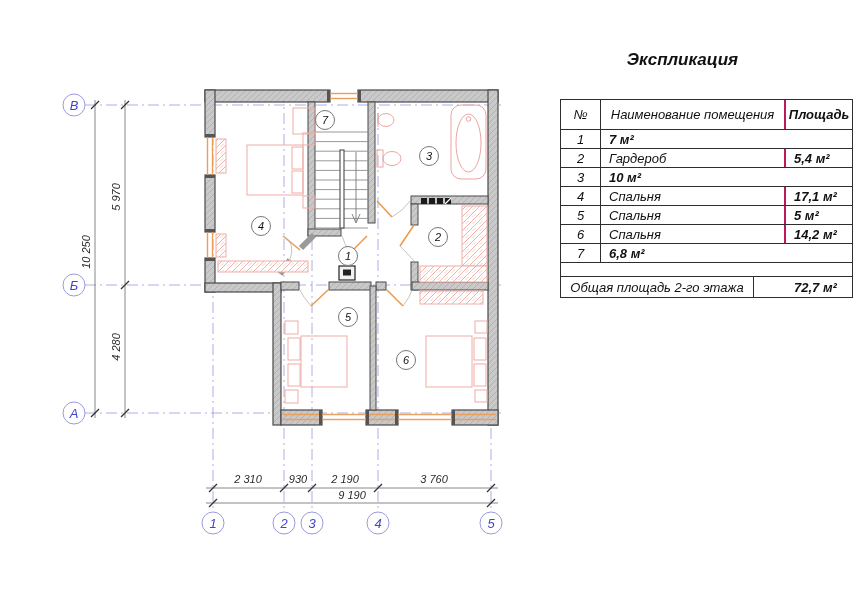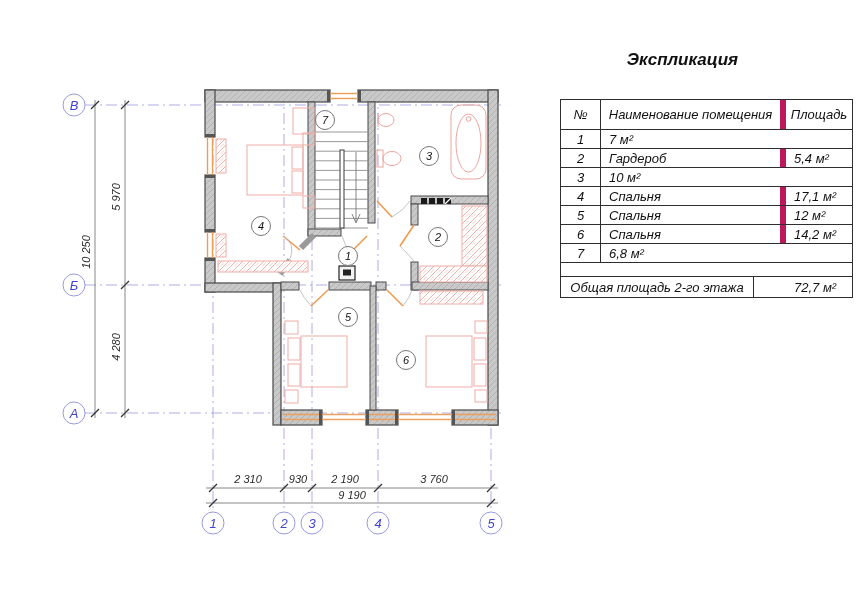--- a/index.html
+++ b/index.html
@@ -9,22 +9,22 @@
   svg{position:absolute;left:0;top:0;}
   
   .title{position:absolute;left:534px;top:50px;width:297px;text-align:center;
          font-style:italic;font-size:17px;line-height:19px;color:#111;font-weight:bold;}
   .tbl{position:absolute;left:560px;top:99px;width:293px;border:1px solid #2e2e2e;
        font-style:italic;color:#111;font-size:13px;box-sizing:border-box;background:#fff;}
   .trow{display:flex;border-top:1px solid #2e2e2e;align-items:stretch;box-sizing:border-box;}
   .trow:first-child{border-top:none;}
   .cell{box-sizing:border-box;display:flex;align-items:center;}
   .c-num{width:40px;border-right:1px solid #2e2e2e;justify-content:center;}
-  .c-name{flex:1;border-right:6px solid #be185d;padding-left:8px;}
-  .c-area{width:66px;padding-left:8px;}
+  .c-name{flex:1;border-right:2px solid #be185d;padding-left:8px;}
+  .c-area{width:66px;padding-left:8px;font-weight:bold;}
   .hrow{height:29px;font-size:13px;}
   .hrow .c-name,.hrow .c-area{justify-content:center;padding-left:0;}
   .drow{height:19px;}
   .erow{height:14px;}
   .frow{height:21px;gap:32px;}
   .f-label{flex:1;border-right:1px solid #2e2e2e;justify-content:center;}
 </style>
 </head>
 <body>
 
@@ -348,21 +348,21 @@
     <div class="cell c-area">10 м²</div>
   </div>
   <div class="trow drow">
     <div class="cell c-num">4</div>
     <div class="cell c-name">Спальня</div>
     <div class="cell c-area">17,1 м²</div>
   </div>
   <div class="trow drow">
     <div class="cell c-num">5</div>
     <div class="cell c-name">Спальня</div>
-    <div class="cell c-area">12 м²</div>
+    <div class="cell c-area">5 м²</div>
   </div>
   <div class="trow drow">
     <div class="cell c-num">6</div>
     <div class="cell c-name">Спальня</div>
     <div class="cell c-area">14,2 м²</div>
   </div>
   <div class="trow drow">
     <div class="cell c-num">7</div>
     <div class="cell c-area">6,8 м²</div>
   </div>

